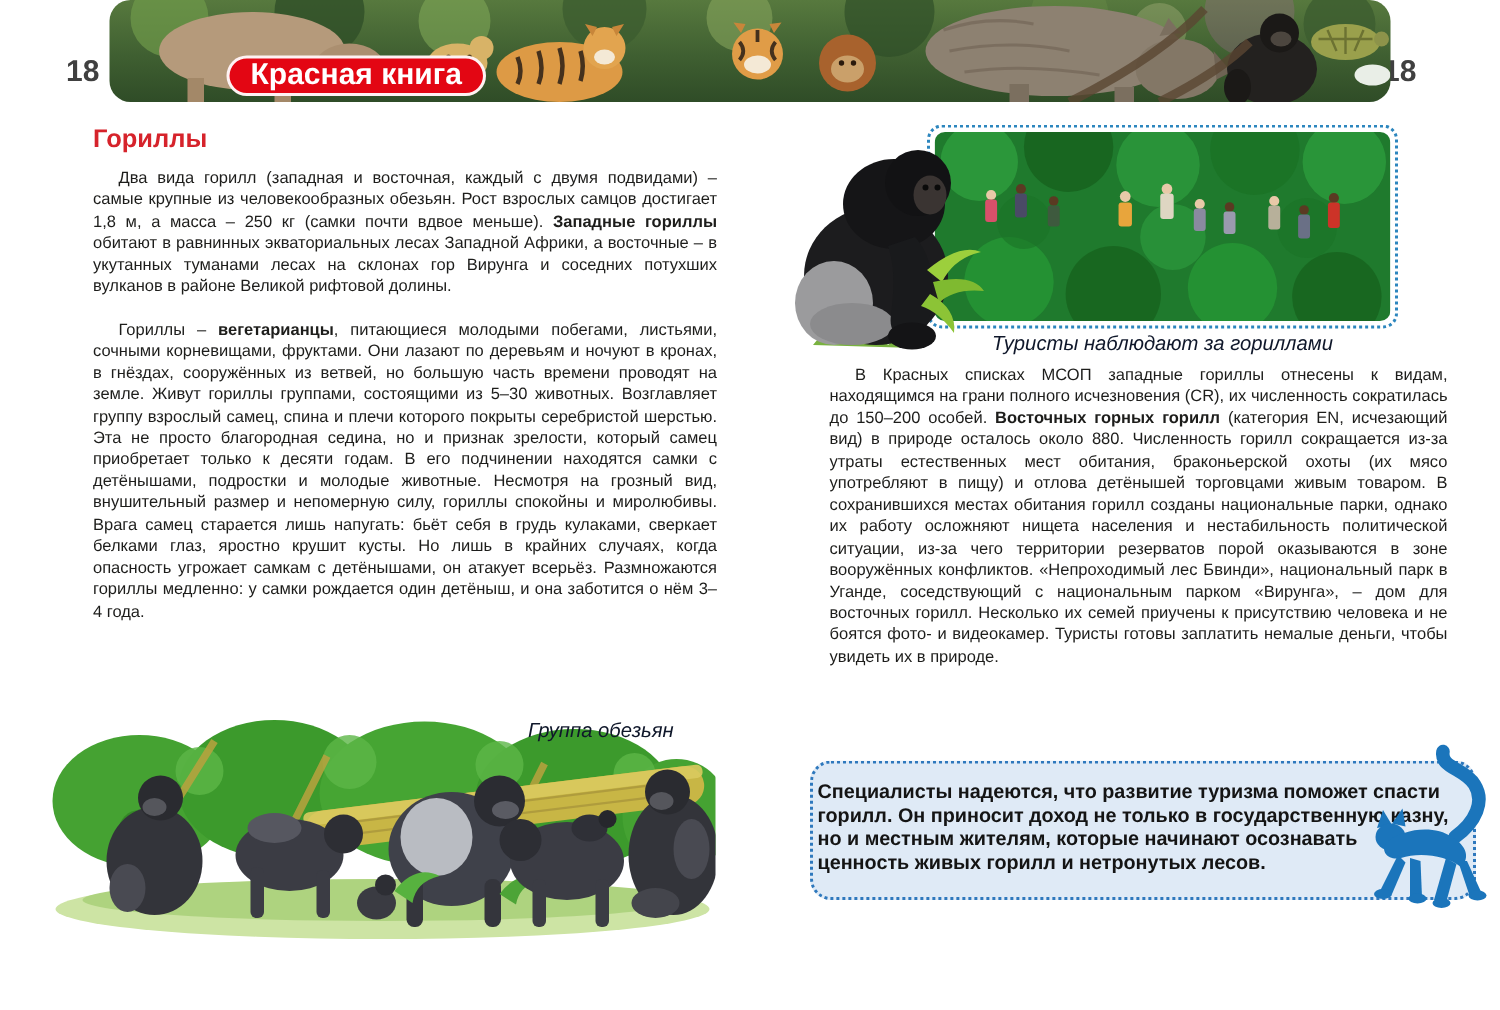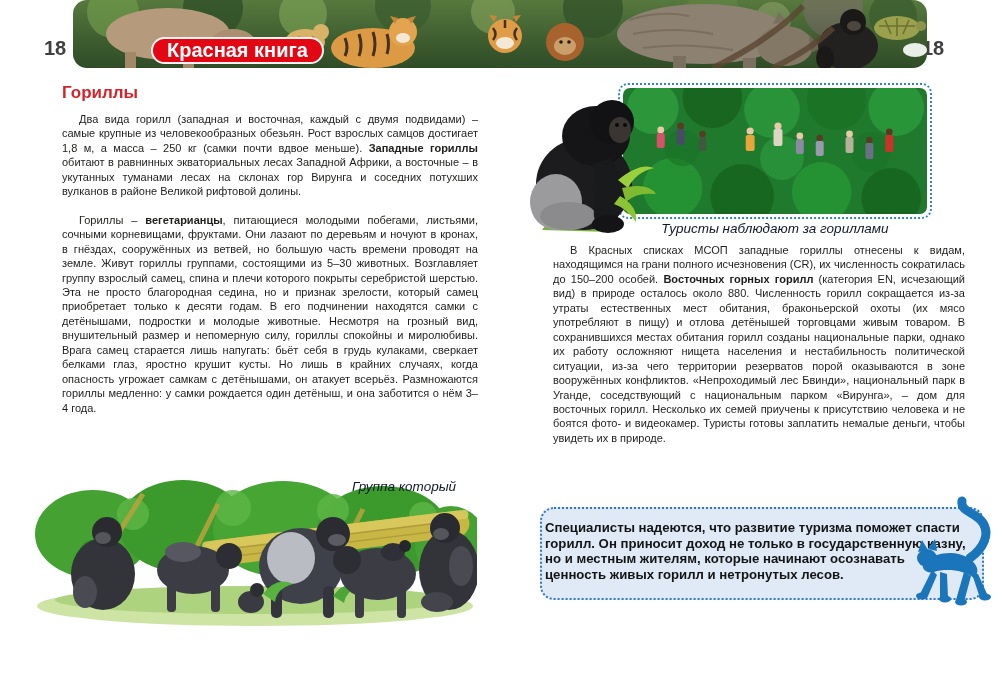--- a/index.html
+++ b/index.html
@@ -158,21 +158,21 @@
     <div class="badge left">Красная книга</div>
   </div>
 
   <div class="page-title">Гориллы</div>
 
   <div class="text-col col-left">
     <p><span>Два вида горилл (западная и восточная, каждый с двумя подвидами) – самые крупные из человекообразных обезьян. Рост взрослых самцов достигает 1,8 м, а масса – 250 кг (самки почти вдвое меньше). </span><b>Западные гориллы</b><span> обитают в равнинных экваториальных лесах Западной Африки, а восточные – в укутанных туманами лесах на склонах гор Вирунга и соседних потухших вулканов в районе Великой рифтовой долины.</span></p>
     <p><span>Гориллы – </span><b>вегетарианцы</b><span>, питающиеся молодыми побегами, листьями, сочными корневищами, фруктами. Они лазают по деревьям и ночуют в кронах, в гнёздах, сооружённых из ветвей, но большую часть времени проводят на земле. Живут гориллы группами, состоящими из 5–30 животных. Возглавляет группу взрослый самец, спина и плечи которого покрыты серебристой шерстью. Эта не просто благородная седина, но и признак зрелости, который самец приобретает только к десяти годам. В его подчинении находятся самки с детёнышами, подростки и молодые животные. Несмотря на грозный вид, внушительный размер и непомерную силу, гориллы спокойны и миролюбивы. Врага самец старается лишь напугать: бьёт себя в грудь кулаками, сверкает белками глаз, яростно крушит кусты. Но лишь в крайних случаях, когда опасность угрожает самкам с детёнышами, он атакует всерьёз. Размножаются гориллы медленно: у самки рождается один детёныш, и она заботится о нём 3–4 года.</span></p>
   </div>
 
-  <div class="caption group">Группа который</div>
+  <div class="caption group">Группа обезьян</div>
 
   <div class="group-illustration">
     <svg viewBox="0 0 444 152">
 
       <ellipse cx="222" cy="132" rx="218" ry="20" fill="#cde4a4"></ellipse>
       <ellipse cx="222" cy="126" rx="200" ry="14" fill="#aed37f"></ellipse>
 
       <ellipse cx="60" cy="60" rx="58" ry="44" fill="#45a232"></ellipse>
       <ellipse cx="150" cy="52" rx="64" ry="46" fill="#3c9a2c"></ellipse>
       <ellipse cx="250" cy="55" rx="70" ry="48" fill="#46a533"></ellipse>

